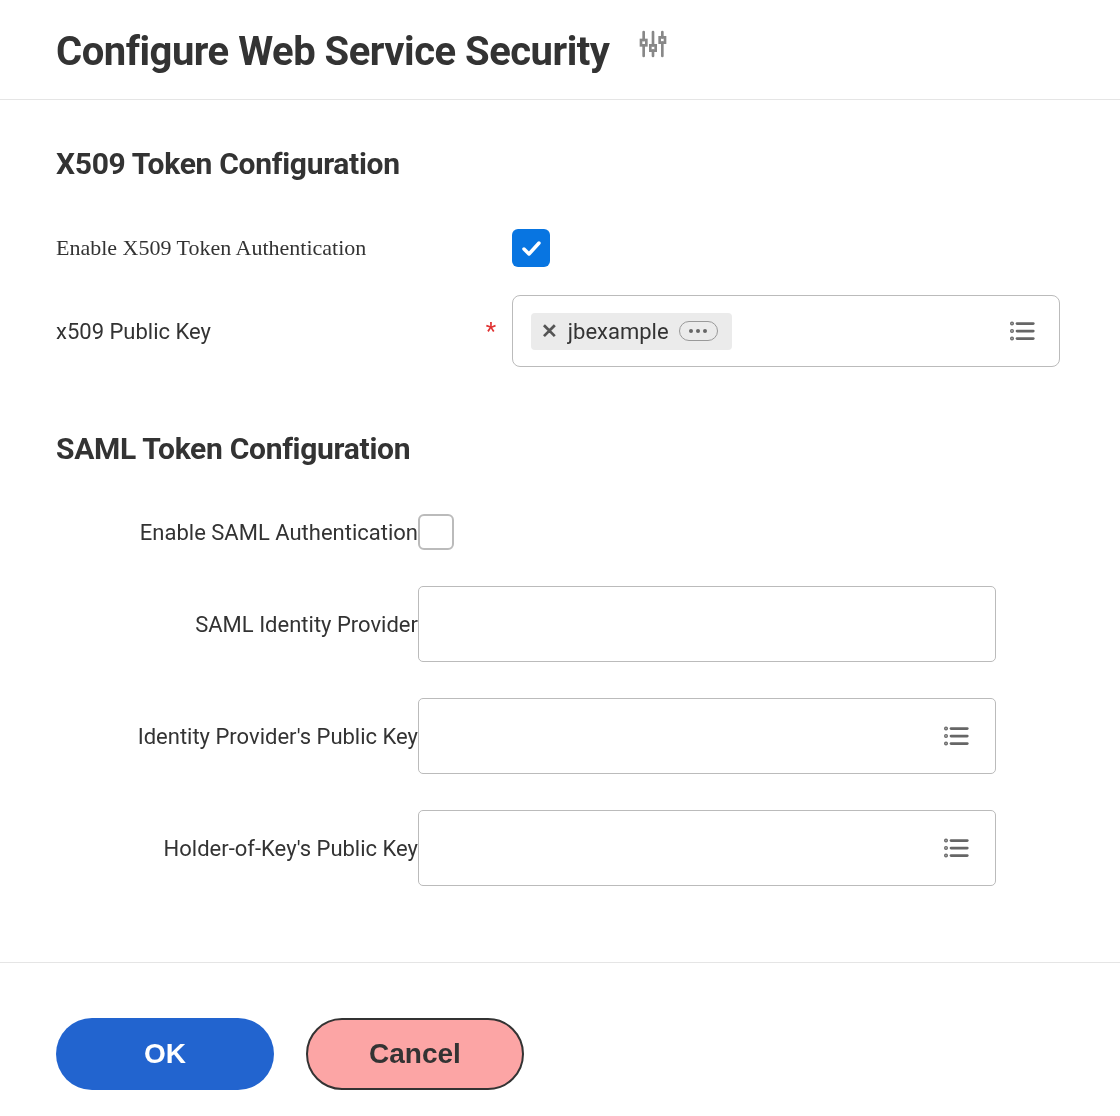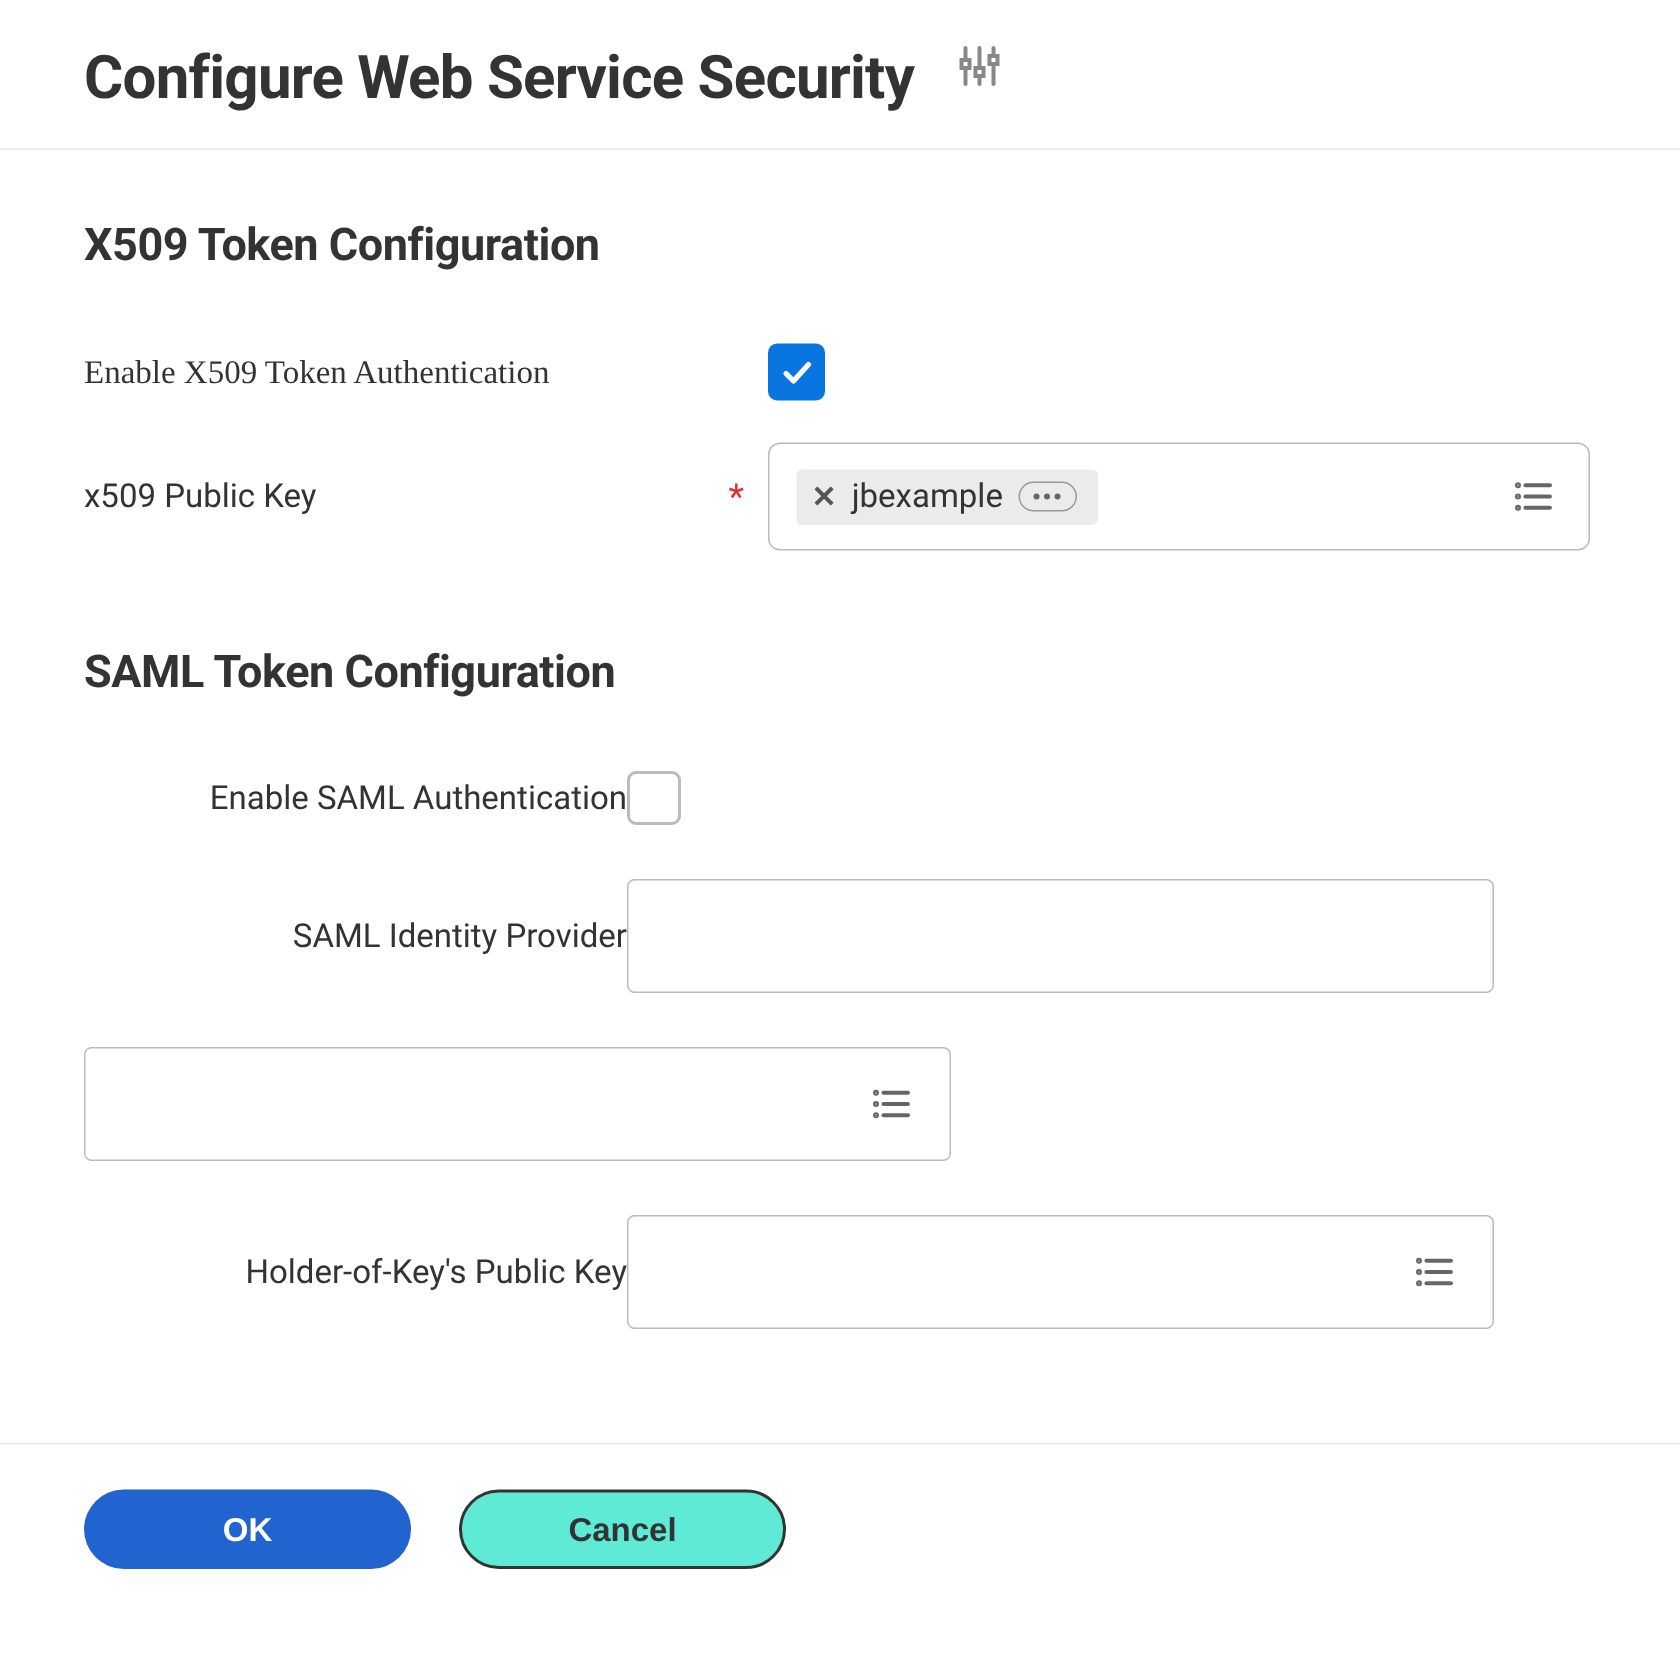--- a/index.html
+++ b/index.html
@@ -153,33 +153,34 @@
   }
   .picker-input .list-trigger { margin-left: auto; margin-right: 20px; }
   
   .footer {
     border-top: 1px solid #e5e5e5;
     padding: 30px 56px;
     display: flex;
     gap: 32px;
   }
   .btn {
-    height: 53px;
+    height: 72px;
     border-radius: 999px;
-    font-size: 22px;
+    font-size: 28px;
     font-weight: 600;
     padding: 0 54px;
     cursor: pointer;
     display: inline-flex;
     align-items: center;
     justify-content: center;
     min-width: 218px;
+    margin-top: 25px;
   }
   .btn-primary { background: #2264cf; color: #fff; border: none; }
-  .btn-secondary { background: #5eead4; color: #333; border: 2px solid #333; }
+  .btn-secondary { background: #fca5a5; color: #333; border: 2px solid #333; }
 </style>
 </head>
 <body>
 
 <div class="header">
   <h1 class="page-title">Configure Web Service Security</h1>
   <span class="settings-icon">
     <svg width="32" height="32" viewBox="0 0 24 24" fill="none" stroke="#888" stroke-width="2" stroke-linecap="round">
       <line x1="5" y1="3" x2="5" y2="9"></line>
         <line x1="5" y1="13" x2="5" y2="21"></line>
@@ -255,20 +256,23 @@
   <div class="row saml-row">
     <div class="label-col narrow">
       <span>SAML Identity Provider</span>
     </div>
     <div class="field-col">
       <input type="text" class="text-input" value="" style="">
     </div>
   </div>
 
   <div class="row saml-row">
+    <div class="label-col narrow">
+      <span>Identity Provider's Public Key</span>
+    </div>
     <div class="field-col">
       <div class="picker-input">
         <span class="list-trigger">
           <svg width="30" height="30" viewBox="0 0 24 24" fill="none" stroke="#666" stroke-width="2.2" stroke-linecap="round">
             <circle cx="4" cy="6" r="0.5" fill="#666"></circle>
               <line x1="8" y1="6" x2="21" y2="6"></line>
             <circle cx="4" cy="12" r="0.5" fill="#666"></circle>
               <line x1="8" y1="12" x2="21" y2="12"></line>
             <circle cx="4" cy="18" r="0.5" fill="#666"></circle>
               <line x1="8" y1="18" x2="21" y2="18"></line>

